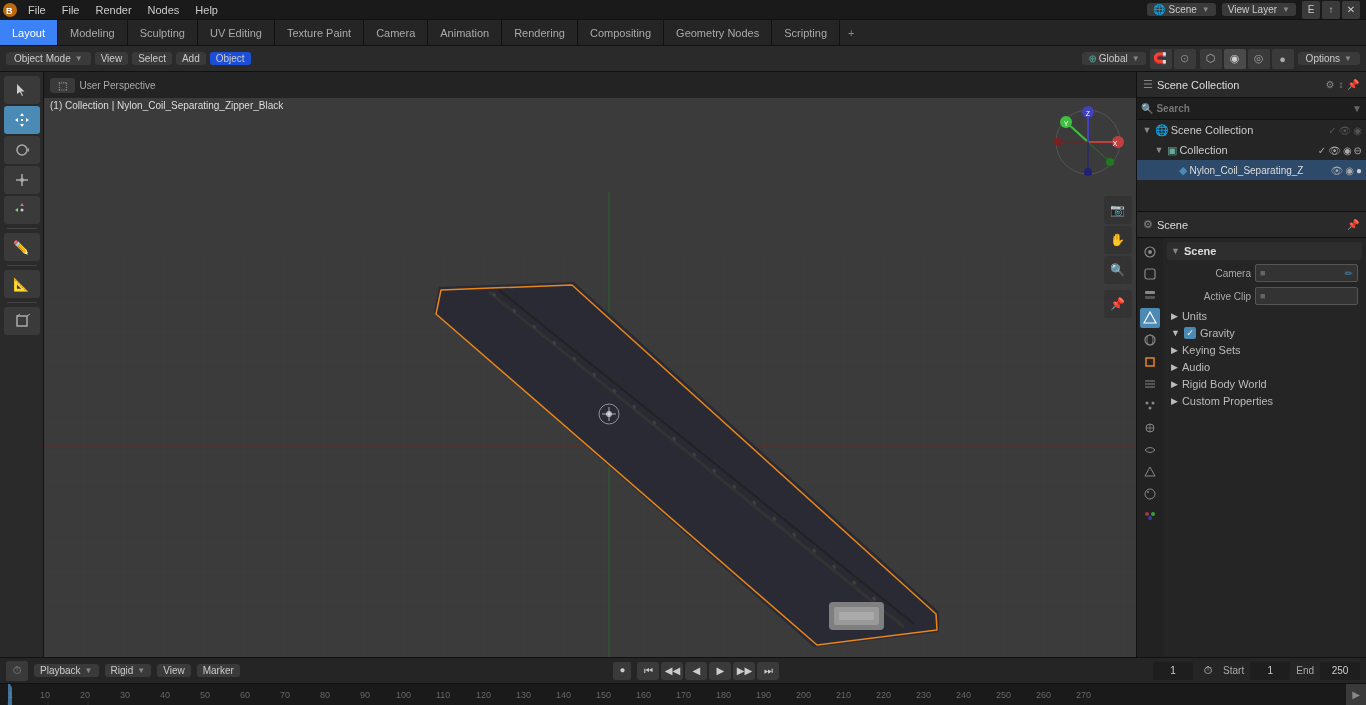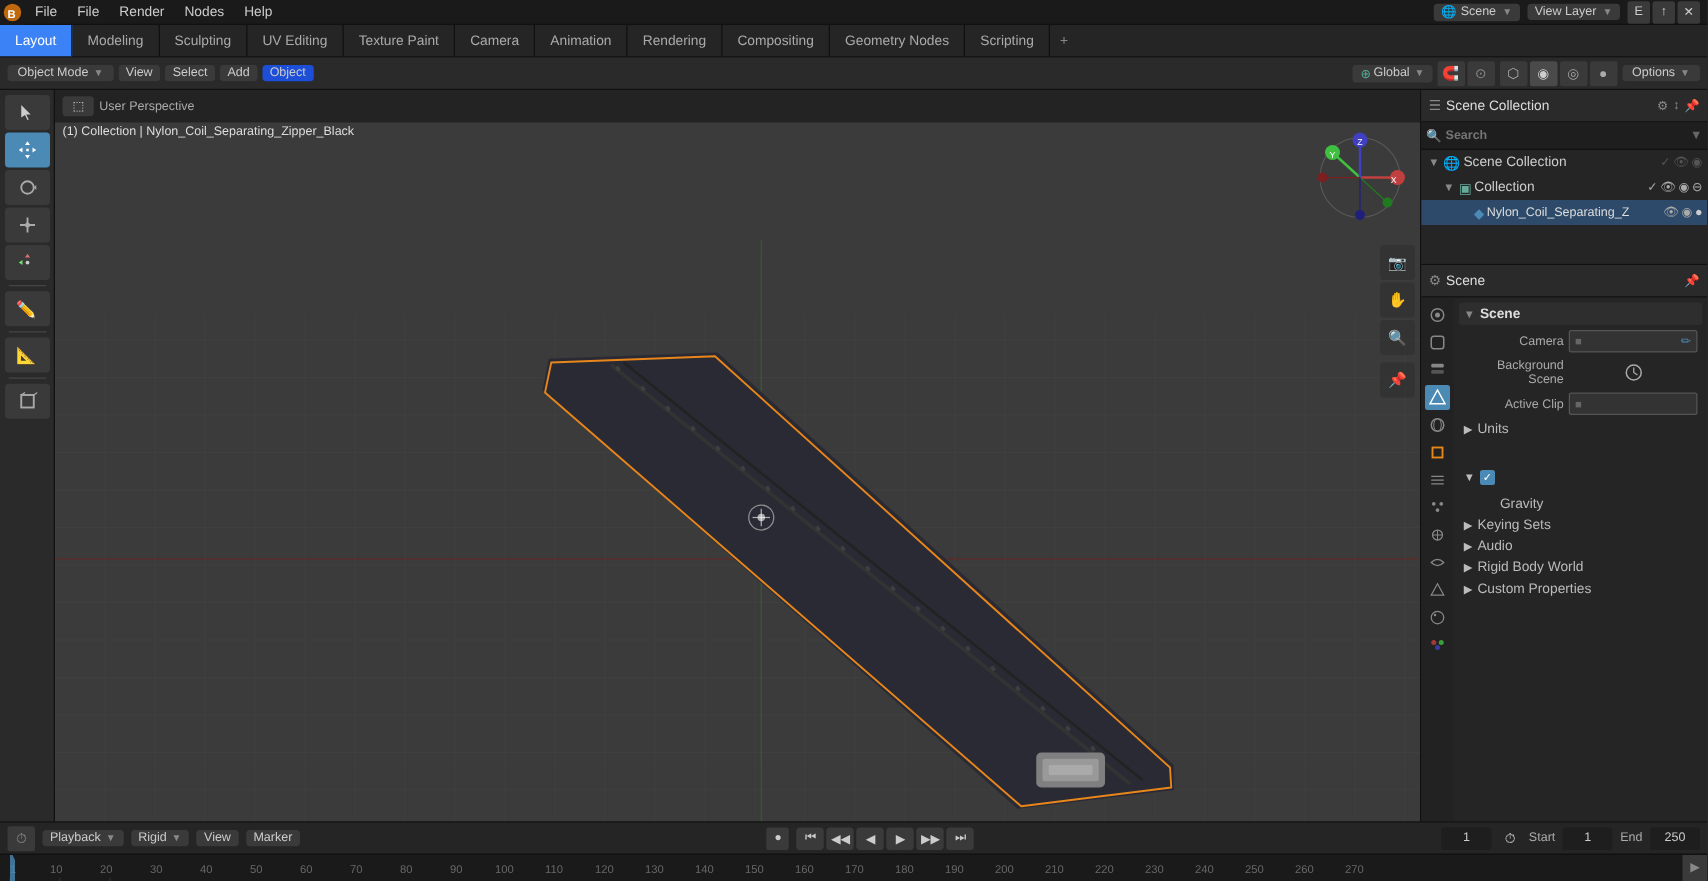--- a/index.html
+++ b/index.html
@@ -766,49 +766,40 @@
           </div>
 
           <div class="props-row">
             <span class="props-label">Camera</span>
             <div class="props-field" style="background:#333;border:1px solid #555;">
               <span style="color:#666;font-size:9px;">■</span>
               <span style="margin-left:auto;font-size:10px;color:#4a8ab5;cursor:pointer;">✏</span>
             </div>
           </div>
 
-          <div class="props-row">
-            <span class="props-label">Background Scene</span>
-            <div style="flex:1;height:18px;display:flex;align-items:center;justify-content:center;">
-              <svg width="16" height="16" viewBox="0 0 16 16">
-                  <circle cx="8" cy="8" r="6" fill="none" stroke="#aaa" stroke-width="1.2"></circle>
-                  <path d="M8 4v4l3 2" stroke="#aaa" stroke-width="1" fill="none"></path>
-                </svg>
-            </div>
-          </div>
 
           <div class="props-row">
             <span class="props-label">Active Clip</span>
             <div class="props-field" style="background:#333;border:1px solid #555;">
               <span style="color:#666;font-size:9px;">■</span>
             </div>
           </div>
 
           <div class="props-collapsible">
             <div class="props-collapsible-header">
               <span style="font-size:9px;margin-right:4px;">▶</span>
               <span>Units</span>
             </div>
           </div>
 
           <div class="props-collapsible">
             <div class="props-collapsible-header">
               <span style="font-size:9px;margin-right:4px;">▼</span>
               <div class="props-cb">✓</div>
-              <span style="margin-left:4px;margin-top:43px;">Gravity</span>
+              <span style="margin-left:4px;">Gravity</span>
             </div>
           </div>
 
           <div class="props-collapsible">
             <div class="props-collapsible-header">
               <span style="font-size:9px;margin-right:4px;">▶</span>
               <span>Keying Sets</span>
             </div>
           </div>
 

